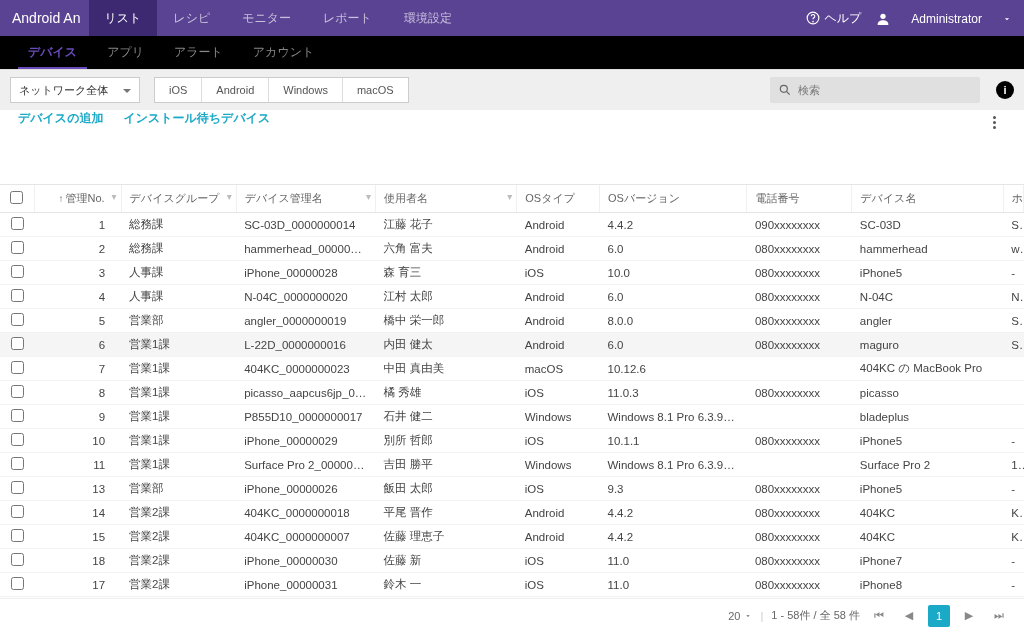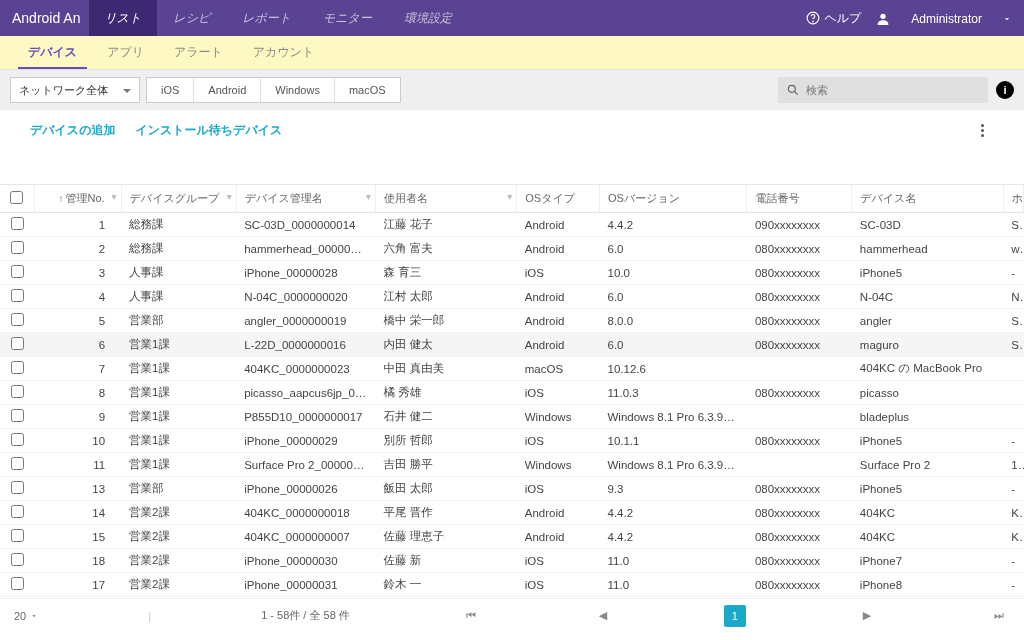--- a/index.html
+++ b/index.html
@@ -1,40 +1,40 @@
 <!DOCTYPE html>
 <html><head>
 <meta charset="utf-8">
 <style>
 * { margin: 0; padding: 0; box-sizing: border-box; }
 body { font-family: "Hiragino Sans", "Meiryo", sans-serif; font-size: 12px; color: #333; background: #fff; overflow: hidden; }
 .header { background: #5b4394; height: 36px; display: flex; align-items: center; color: #fff; padding: 0 12px; }
 .brand { font-size: 14px; font-weight: 500; margin-right: 8px; }
 .top-tabs { display: flex; height: 100%; }
-.top-tab { padding: 0 16px; display: flex; align-items: center; font-size: 12px; color: #c8c0dd; cursor: pointer; font-style: italic; }
+.top-tab { padding: 0 16px; display: flex; align-items: center; font-size: 12px; color: #c8c0dd; cursor: pointer; }
 .top-tab.active { background: #3d2972; color: #fff; }
 .header-spacer { flex: 1; }
 .header-right { display: flex; align-items: flex-end; gap: 14px; }
 .help { display: flex; align-items: center; gap: 4px; font-size: 12px; cursor: pointer; }
 .user { display: flex; align-items: center; gap: 20px; font-size: 12px; cursor: pointer; }
 .icon { display: inline-flex; }
-.sub-tabs { height: 34px; border-bottom: 1px solid #e0e0e0; display: flex; align-items: flex-end; padding: 0 18px; gap: 10px; background:#fef9c3;}
+.sub-tabs { height: 34px; border-bottom: 1px solid #e0e0e0; display: flex; align-items: flex-end; padding: 0 18px; gap: 10px; background:#000000;}
 .sub-tab { padding: 8px 10px 6px; font-size: 12px; color: #888; cursor: pointer; border-bottom: 2px solid transparent;}
 .sub-tab.active { color: #6a4bbc; border-bottom: 2px solid #6a4bbc; font-weight: 600;}
-.toolbar { background: #efefef; height: 40px; display: flex; align-items: center; padding: 0 10px; }
+.toolbar { background: #efefef; height: 40px; display: flex; align-items: center; padding: 0 10px; gap: 8px; }
 .network-select { background: #fff; border: 1px solid #ccc; height: 26px; width: 130px; display: flex; align-items: center; padding: 0 8px; font-size: 11px; position: relative; cursor:pointer;}
 .network-select::after { content: ""; position: absolute; right: 8px; top: 11px; border-left: 4px solid transparent; border-right: 4px solid transparent; border-top: 4px solid #777; }
 .os-filters { display: flex; background: #fff; border: 1px solid #ccc; height: 26px; margin-left: 6px; }
 .os-filter { padding: 0 14px; display: flex; align-items: center; font-size: 11px; color: #555; border-right: 1px solid #ddd; cursor:pointer;}
 .os-filter:last-child { border-right: none; }
 .toolbar-spacer { flex: 1; }
 .search-box { background: #e0e0e0; height: 26px; width: 210px; display: flex; align-items: center; padding: 0 8px; border-radius: 2px; }
 .search-box input { background: transparent; border: none; outline: none; font-size: 11px; flex: 1; margin-left: 6px; }
 .info-icon { width: 18px; height: 18px; background: #000; border-radius: 50%; color: #fff; display: flex; align-items: center; justify-content: center; font-size: 11px; font-weight: bold; margin-left: 8px; cursor:pointer;}
-.action-bar { height: 40px; display: flex; align-items: center; padding: 0 30px; gap: 20px; }
+.action-bar { height: 40px; display: flex; align-items: flex-start; padding: 0 18px; gap: 20px; }
 .action-link { color: #1aa9c7; font-size: 12px; font-weight: 600; cursor: pointer; }
 .action-spacer { flex: 1; }
 .more-btn { width: 24px; height: 24px; display: flex; flex-direction: column; align-items: center; justify-content: center; gap: 2px; cursor:pointer;}
 .more-btn span { width: 3px; height: 3px; background: #555; border-radius: 50%; }
 .table-wrap { height: 448px; overflow: hidden; border-top: 1px solid #e5e5e5; position: relative; margin-top: 34px;}
 table { border-collapse: collapse; width: 100%; table-layout: fixed; }
 th { text-align: left; font-weight: normal; font-size: 11px; color: #666; padding: 6px 8px; border-bottom: 1px solid #e5e5e5; border-right: 1px solid #f0f0f0; position: relative; background:#fff;}
 th .filter-icon { position: absolute; right: 4px; top: 6px; color: #bbb; font-size: 10px; }
 td { font-size: 11.5px; padding: 4px 8px; border-bottom: 1px solid #f2f2f2; color: #444; white-space: nowrap; overflow: hidden; text-overflow: ellipsis;}
 tr.highlight td { background: #f5f5f5; }
@@ -43,36 +43,36 @@
 .col-group { width: 114px; }
 .col-devmgmt { width: 138px; }
 .col-user { width: 140px; }
 .col-os { width: 82px; }
 .col-osver { width: 146px; }
 .col-phone { width: 104px; }
 .col-devname { width: 150px; }
 .col-extra { width: 20px; }
 input[type=checkbox]{ cursor:pointer; }
 .arrow-up { font-size: 10px; margin-right: 2px; color:#666;}
-.pager { position: absolute; bottom: 0; right: 0; background: #fff; height: 34px; display: flex; align-items: center; gap: 8px; padding: 0 14px; font-size: 11px; color: #666; border-top: 1px solid #eee; width:100%; justify-content:space-between;}
+.pager { position: absolute; bottom: 0; right: 0; background: #fff; height: 34px; display: flex; align-items: center; gap: 8px; padding: 0 14px; font-size: 11px; color: #666; border-top: 1px solid #eee; width:100%; justify-content:flex-end;}
 .page-size { display: flex; align-items: center; gap:4px;}
 .pager-btn { width: 22px; height: 22px; display: flex; align-items: center; justify-content: center; color: #888; cursor: pointer; }
 .pager-btn.current { background: #1aa9c7; color: #fff; border-radius: 2px; }
 .pager-sep { color:#ccc; }
 </style>
 </head>
 <body>
 
 <div class="header">
   <div class="brand">Android An</div>
   <div class="top-tabs" id="top-tabs">
       <div class="top-tab active">リスト</div>
       <div class="top-tab">レシピ</div>
+      <div class="top-tab">モニター</div>
       <div class="top-tab">レポート</div>
-      <div class="top-tab">モニター</div>
       <div class="top-tab">環境設定</div>
     </div>
   <div class="header-spacer"></div>
   <div class="header-right">
     <div class="help">
       <span class="icon">
         <svg width="14" height="14" viewBox="0 0 24 24" fill="none" stroke="#fff" stroke-width="2">
             <circle cx="12" cy="12" r="10"></circle>
             <path d="M9 9a3 3 0 1 1 4.5 2.6c-.8.5-1.5 1-1.5 2.4"></path>
             <circle cx="12" cy="18" r="0.5" fill="#fff"></circle>

